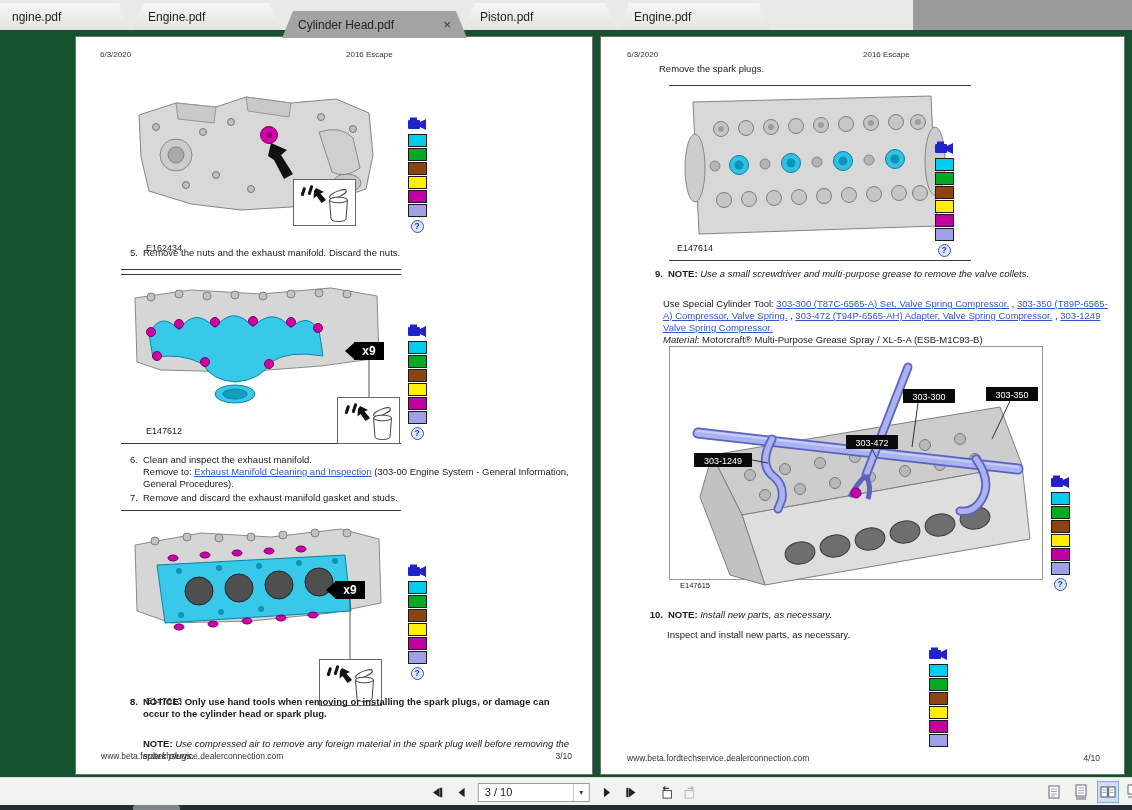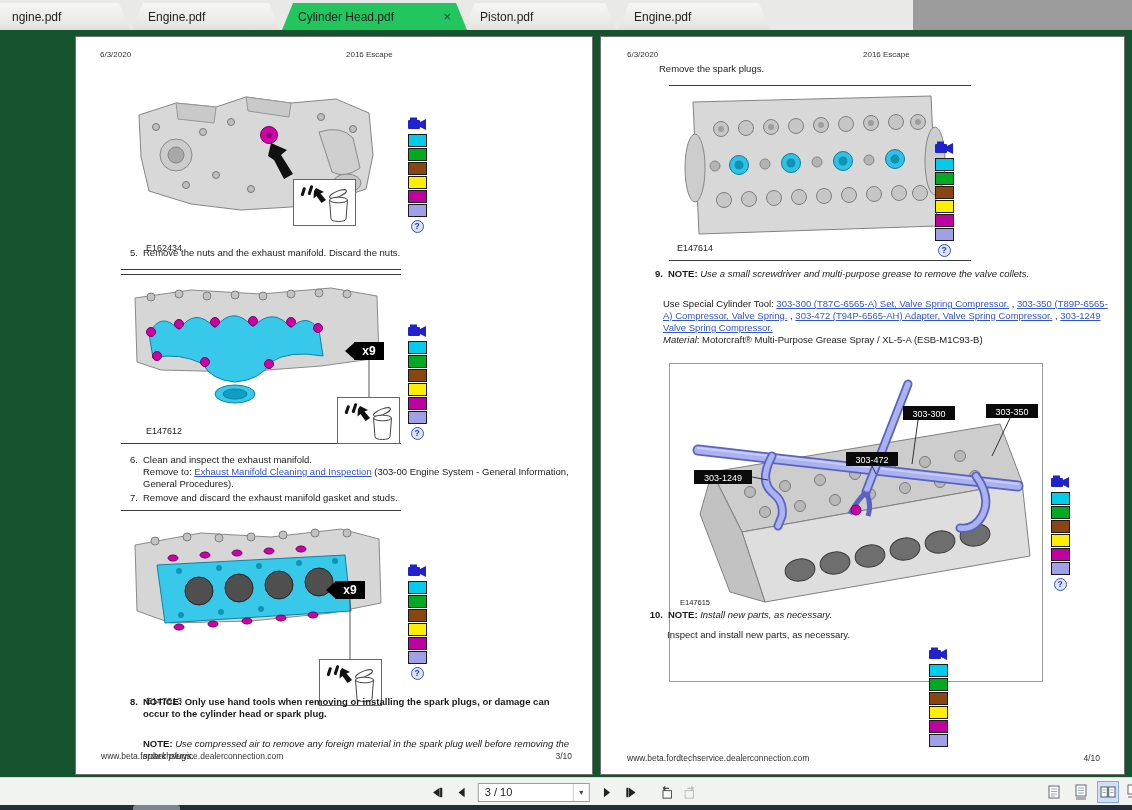--- a/index.html
+++ b/index.html
@@ -6,21 +6,21 @@
   .app{position:relative;width:1132px;height:810px;background:#9b9b9b;overflow:hidden;
        font-family:"Liberation Sans",sans-serif;}
   
   .tabbar{position:absolute;left:0;top:0;width:913px;height:30px;background:#e9e9e7;}
   .tab{position:absolute;top:3px;height:27px;display:flex;align-items:center;
        padding:0 16px;box-sizing:border-box;
        clip-path:polygon(11px 0, calc(100% - 11px) 0, 100% 100%, 0 100%);
        background:linear-gradient(#f6f6f4,#e3e3df);
        filter:drop-shadow(0 0 1px #8f8f8f);
        font-size:12px;color:#222;cursor:default;white-space:nowrap;}
-  .tab.active{background:#22c55e;z-index:3;}
+  .tab.active{background:#a3a3a3;z-index:3;margin-top:8px;}
   .tab .close{margin-left:auto;padding-left:24px;font-size:13px;color:#333;}
   
   .canvas{position:absolute;left:0;top:30px;width:1132px;height:747px;background:#14532d;}
   .page{position:absolute;top:6px;height:739px;background:#ffffff;border:1px solid #6f6f6f;
         box-sizing:border-box;font-size:9.5px;color:#1a1a1a;line-height:1.25;}
   .page-left{left:75px;width:518px;}
   .page-right{left:600px;width:525px;}
   .hdr{position:absolute;font-size:8px;color:#333;}
   .ftr{position:absolute;display:flex;justify-content:space-between;font-size:8.5px;color:#333;}
   .step{position:absolute;display:flex;}
@@ -376,21 +376,21 @@
         <span class="body"><span class="b">NOTE:</span><span class="it"> Use a small screwdriver and multi-purpose grease to remove the valve collets.</span></span>
       </div>
       <div style="position:absolute;left:62px;top:249px;width:452px;">
         <br>
         <span>
           <span>Use Special Cylinder Tool: </span><a class="doclink">303-300 (T87C-6565-A)  Set, Valve Spring Compressor.</a><span> , </span><a class="doclink">303-350 (T89P-6565-A)  Compressor, Valve Spring.</a><span> , </span><a class="doclink">303-472 (T94P-6565-AH)  Adapter, Valve Spring Compressor.</a><span> , </span><a class="doclink">303-1249  Valve Spring Compressor.</a>
         </span><br>
         <span class="it">Material</span><span>: Motorcraft® Multi-Purpose Grease Spray / XL-5-A (ESB-M1C93-B)</span>
       </div>
 
-      <div class="fig" style="left:68px;top:309px;width:374px;height:319px;border:1px solid #999;margin-top:17px;">
+      <div class="fig" style="left:68px;top:309px;width:374px;height:234px;border:1px solid #999;">
         <svg width="372" height="253" viewBox="0 0 372 253">
           <path d="M42,108 L330,60 L352,118 L72,168 Z" fill="#cdcdcd" stroke="#7f7f7f"></path>
           <path d="M72,168 L352,118 L360,192 L95,238 Z" fill="#dedede" stroke="#7f7f7f"></path>
           <path d="M42,108 L72,168 L95,238 L60,228 L30,150 Z" fill="#c2c2c2" stroke="#7f7f7f"></path>
           <g fill="#6e6e6e" stroke="#3a3a3a">
             <ellipse cx="130" cy="206" rx="15" ry="11" transform="rotate(-10 130 206)"></ellipse>
             <ellipse cx="165" cy="199" rx="15" ry="11" transform="rotate(-10 165 199)"></ellipse>
             <ellipse cx="200" cy="192" rx="15" ry="11" transform="rotate(-10 200 192)"></ellipse>
             <ellipse cx="235" cy="185" rx="15" ry="11" transform="rotate(-10 235 185)"></ellipse>
             <ellipse cx="270" cy="178" rx="15" ry="11" transform="rotate(-10 270 178)"></ellipse>

